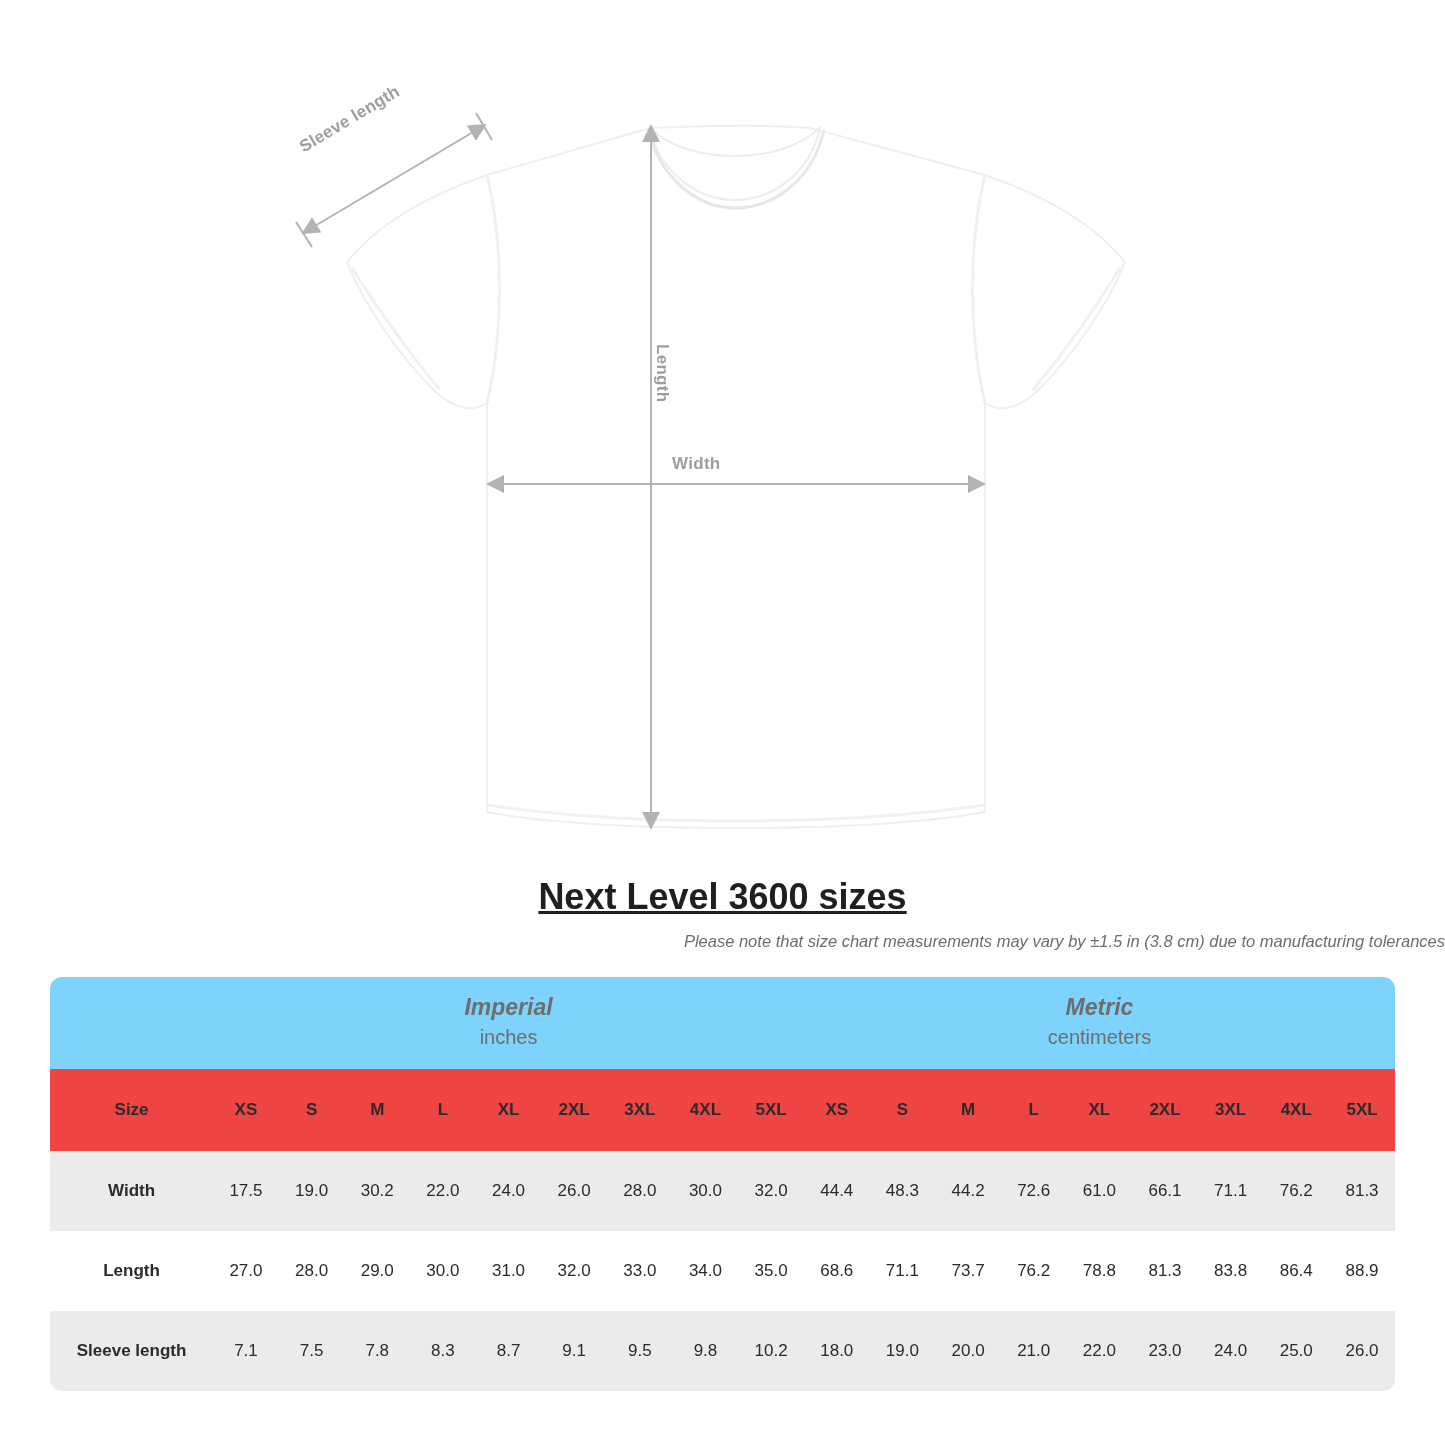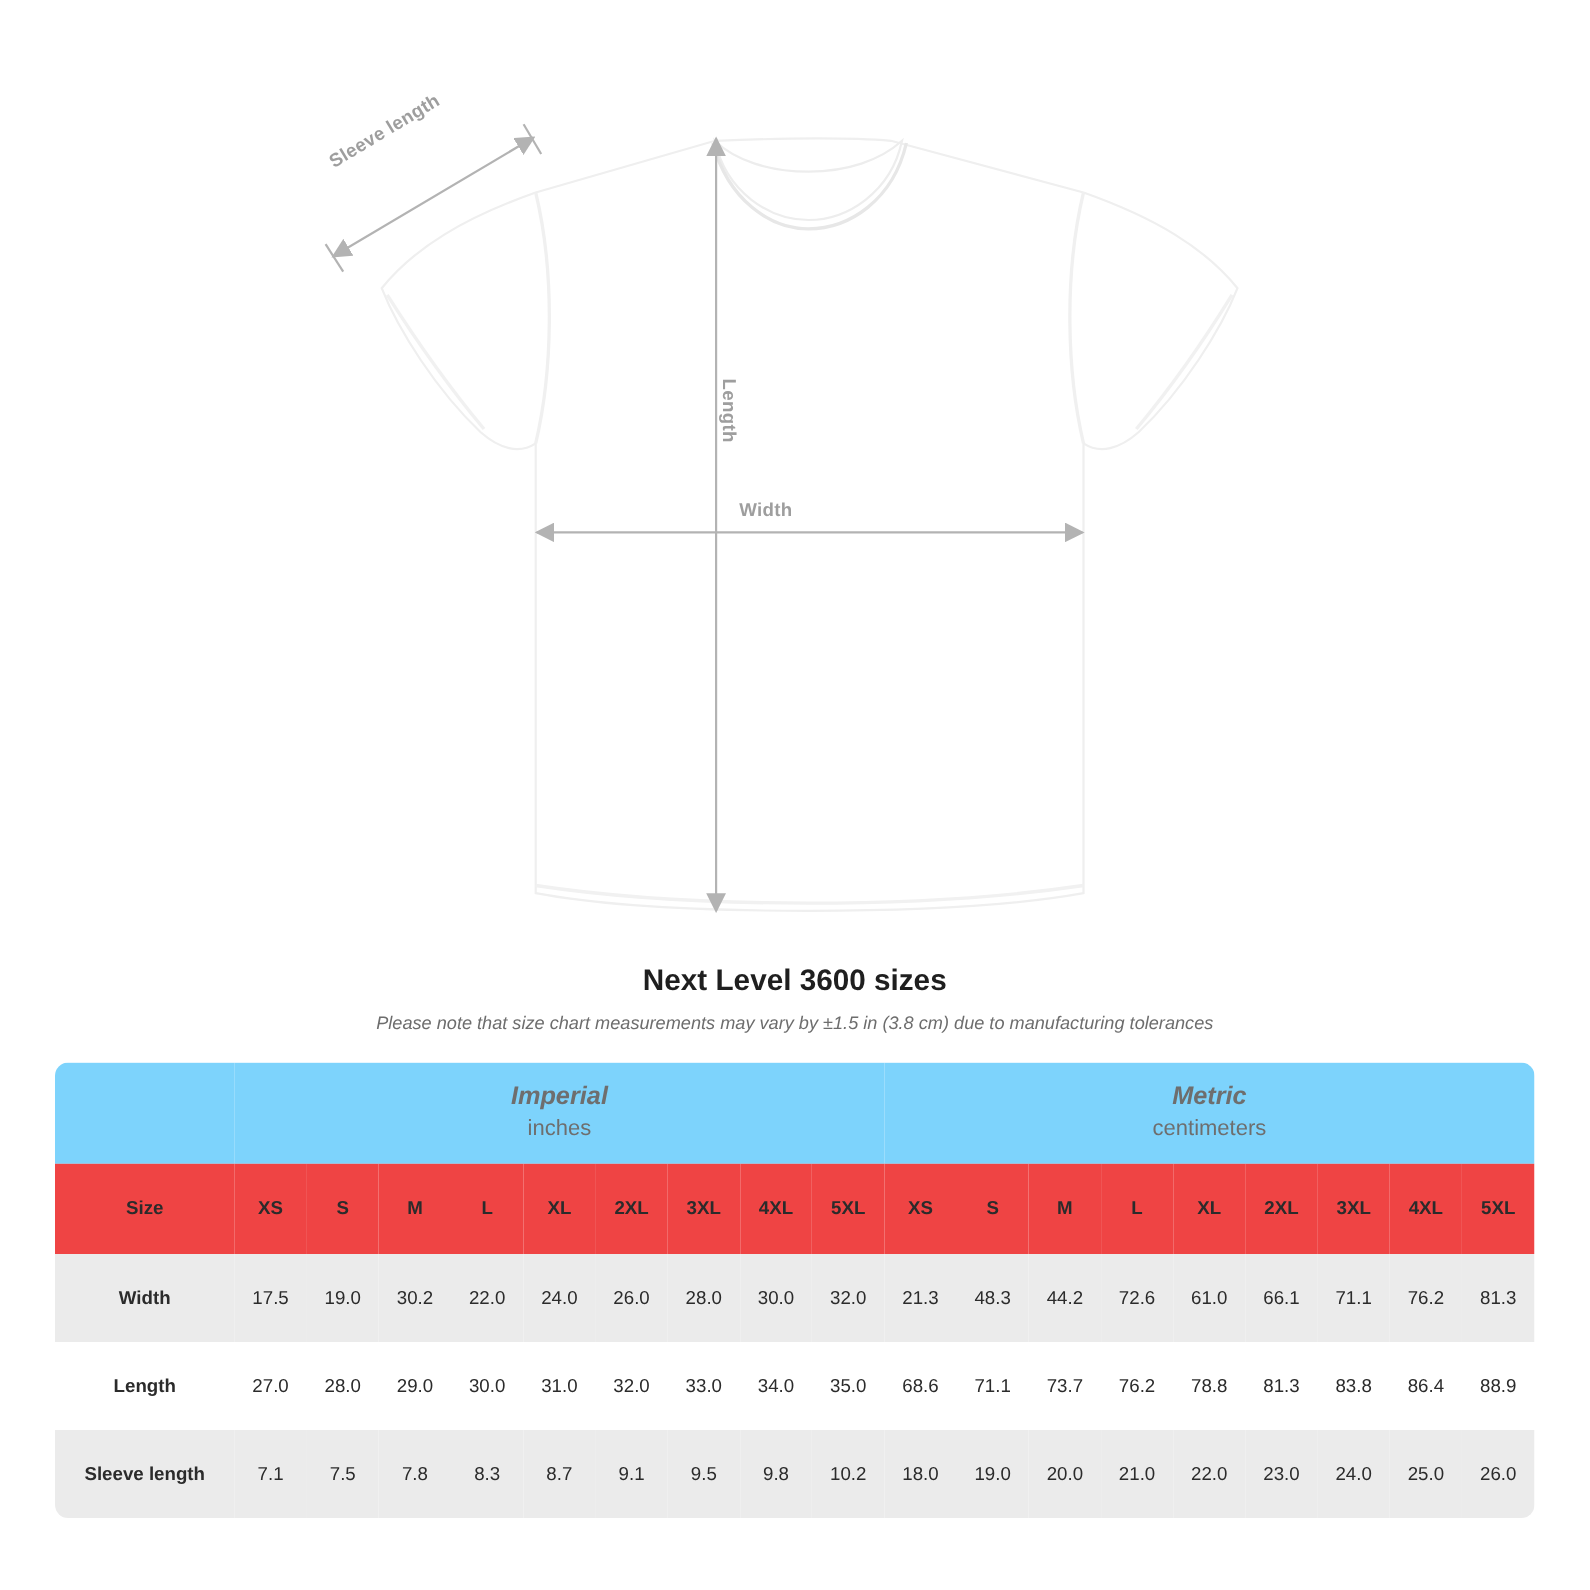--- a/index.html
+++ b/index.html
@@ -55,30 +55,32 @@
     left: 672px;
     top: 454px;
   }
 
   
   .heading-block {
     text-align: center;
     margin-top: 16px;
   }
   .chart-title {
-    font-size: 27px;
+    font-size: 36px;
     font-weight: bold;
     color: #1f1f1f;
     margin: 0 0 14px 0;
+    text-decoration: underline;
   }
   .chart-note {
     font-size: 16.5px;
     font-style: italic;
     color: #6d6d6d;
     margin: 0;
+    text-align: right;
   }
 
   
   .table-wrap {
     margin: 26px 50px 0 50px;
     border-radius: 12px;
     overflow: hidden;
   }
   table.size-table {
     width: 1345px;
@@ -264,21 +266,21 @@
           <td class="row-label">Width</td>
           <td>17.5</td>
           <td>19.0</td>
           <td>30.2</td>
           <td>22.0</td>
           <td>24.0</td>
           <td>26.0</td>
           <td>28.0</td>
           <td>30.0</td>
           <td>32.0</td>
-          <td>21.3</td>
+          <td>44.4</td>
           <td>48.3</td>
           <td>44.2</td>
           <td>72.6</td>
           <td>61.0</td>
           <td>66.1</td>
           <td>71.1</td>
           <td>76.2</td>
           <td>81.3</td>
         </tr>
 

